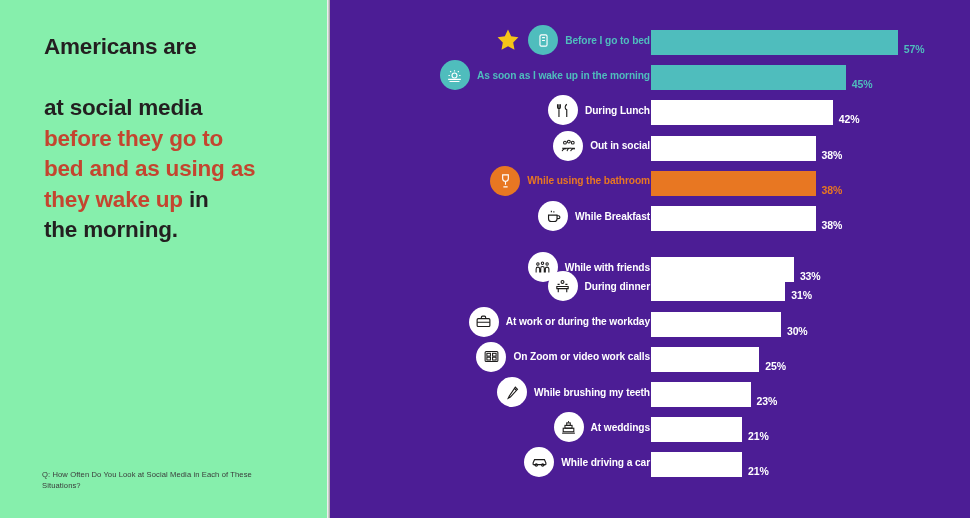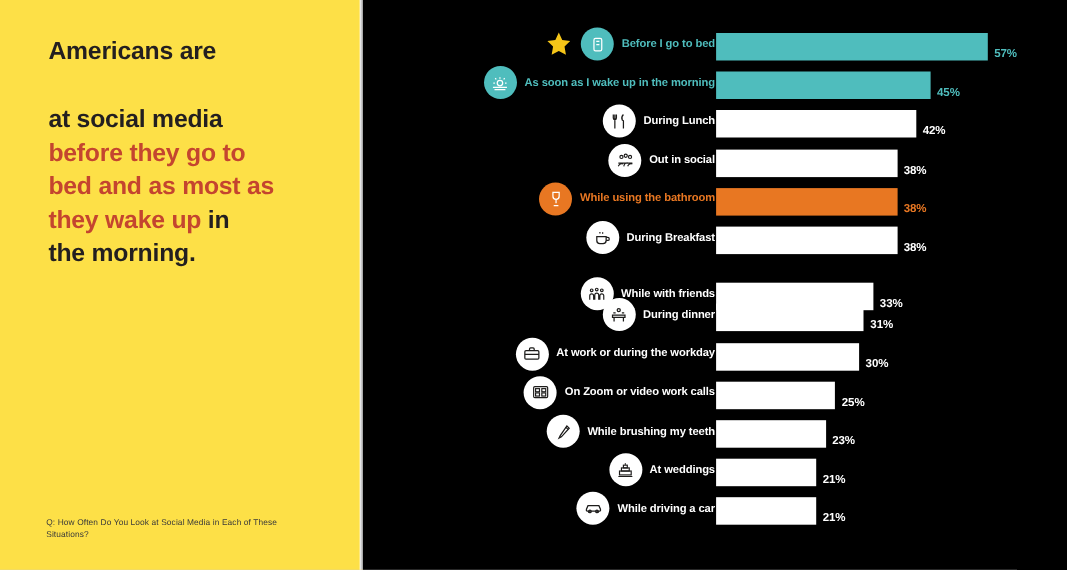--- a/index.html
+++ b/index.html
@@ -7,42 +7,42 @@
     width:970px;height:518px;
     background:#ffffff;
     font-family:"Liberation Sans", sans-serif;
     overflow:hidden;
   }
   .page{position:relative;width:970px;height:518px;}
 
   
   .left-panel{
     position:absolute;left:0;top:0;width:330px;height:518px;
-    background:#fde047;
+    background:#86efac;
   }
   .headline{
     position:absolute;left:44px;top:32px;width:262px;
     font-size:22.5px;line-height:30.5px;font-weight:bold;
     letter-spacing:-0.2px;color:#231f20;
   }
   .headline .hl-accent{color:#c4452f;}
   .footnote{
     position:absolute;left:42px;top:469px;width:230px;
     font-size:7.6px;line-height:11px;color:#3a3a3a;
     letter-spacing:0.1px;
   }
   .panel-edge{
     position:absolute;left:327px;top:0;width:3px;height:518px;
     background:linear-gradient(to right,#ffffff,#9a9a9a);
   }
 
   
   .chart-panel{
     position:absolute;left:330px;top:0;width:640px;height:518px;
-    background:#000000;
+    background:#4c1d95;
   }
   .rows{position:absolute;left:0;top:0;width:640px;height:518px;}
 
   .row{
     position:absolute;left:0;height:30px;width:640px;
   }
   .row-left{
     position:absolute;right:320px;top:0;height:30px;
     display:flex;align-items:center;justify-content:flex-end;
     gap:7px;white-space:nowrap;
@@ -92,21 +92,21 @@
 <body>
 
 <div class="page">
 
   <div class="left-panel">
     <div class="headline">
       <span>Americans are</span><br>
       <br>
       <span>at social media</span><br>
       <span class="hl-accent">before they go to</span><br>
-      <span class="hl-accent">bed and as most as</span><br>
+      <span class="hl-accent">bed and as using as</span><br>
       <span class="hl-accent">they wake up</span><span> in</span><br>
       <span>the morning.</span>
     </div>
     <div class="footnote">Q: How Often Do You Look at Social Media in Each of These Situations?</div>
   </div>
   <div class="panel-edge"></div>
 
   <div class="chart-panel">
     <div class="rows" id="rows">
         <div class="row teal" style="top: 25px;">
@@ -193,21 +193,21 @@
         </div>
         <div class="row white" style="top: 201px;">
           <div class="row-left">
             <span class="icon-badge">
               <svg width="17" height="17" viewBox="0 0 24 24" fill="none" stroke-width="1.6">
                 <path d="M5 10h12v5a4 4 0 0 1-4 4H9a4 4 0 0 1-4-4z"></path>
                 <path d="M17 11h2a2 2 0 0 1 0 4h-2"></path>
                 <path d="M9 6V4M12.5 6.5V4.5"></path>
               </svg>
             </span>
-            <span class="row-label">During Breakfast</span>
+            <span class="row-label">While Breakfast</span>
           </div>
           <div class="bar-area">
             <div class="bar" style="width:164.54px"></div>
             <span class="bar-value">38%</span>
           </div>
         </div>
         <div class="row white" style="top: 252px;">
           <div class="row-left">
             <span class="icon-badge">
               <svg width="17" height="17" viewBox="0 0 24 24" fill="none" stroke-width="1.5">

